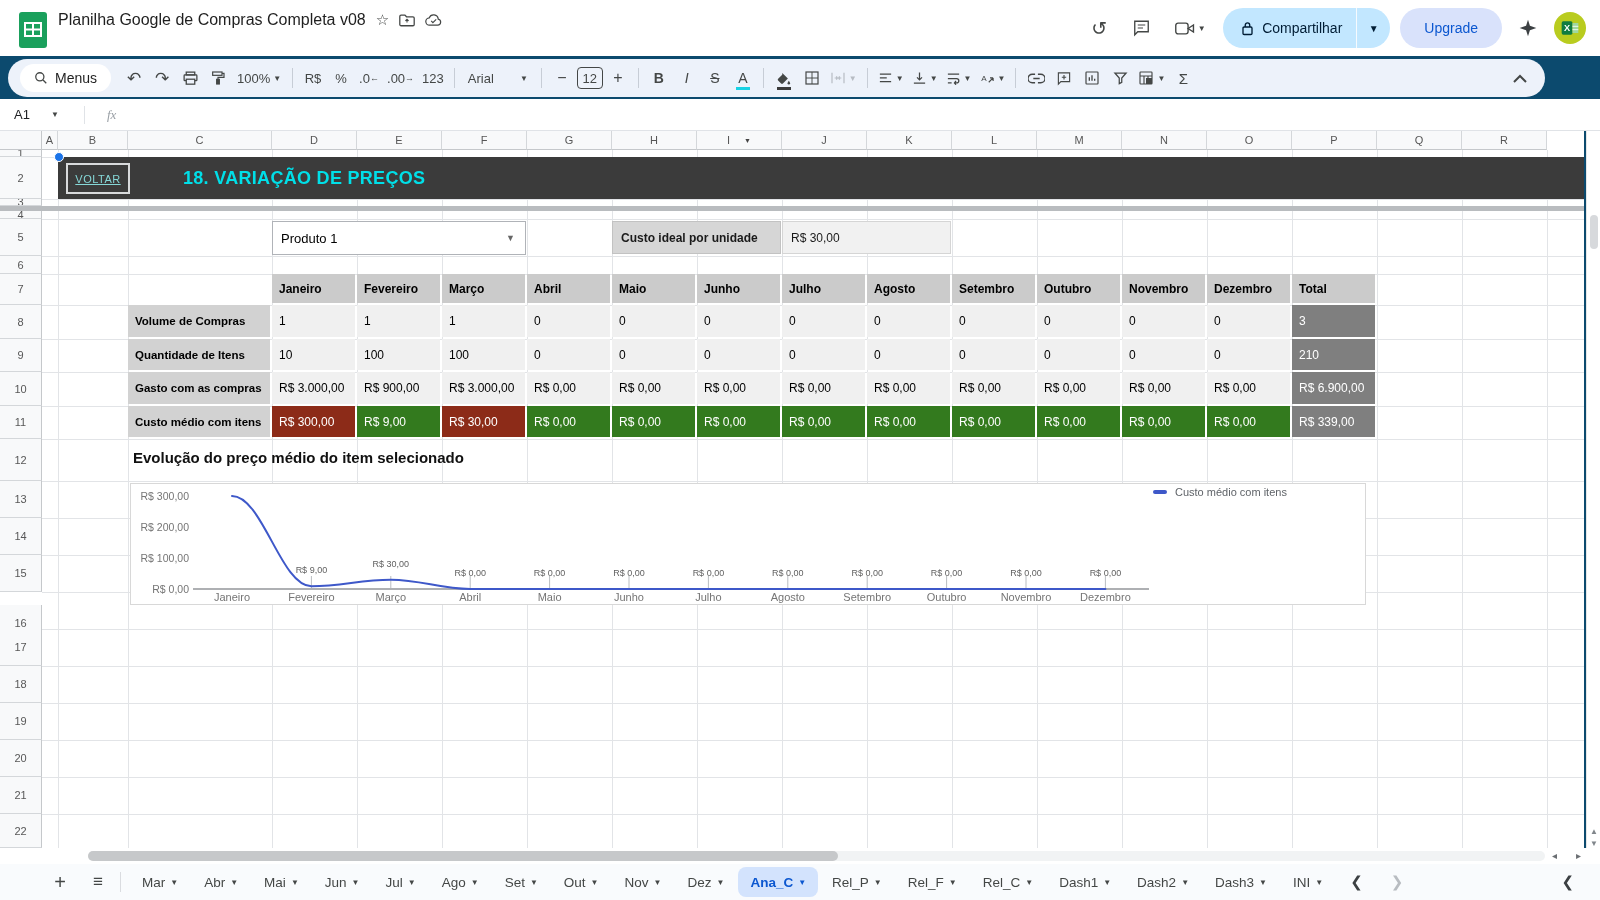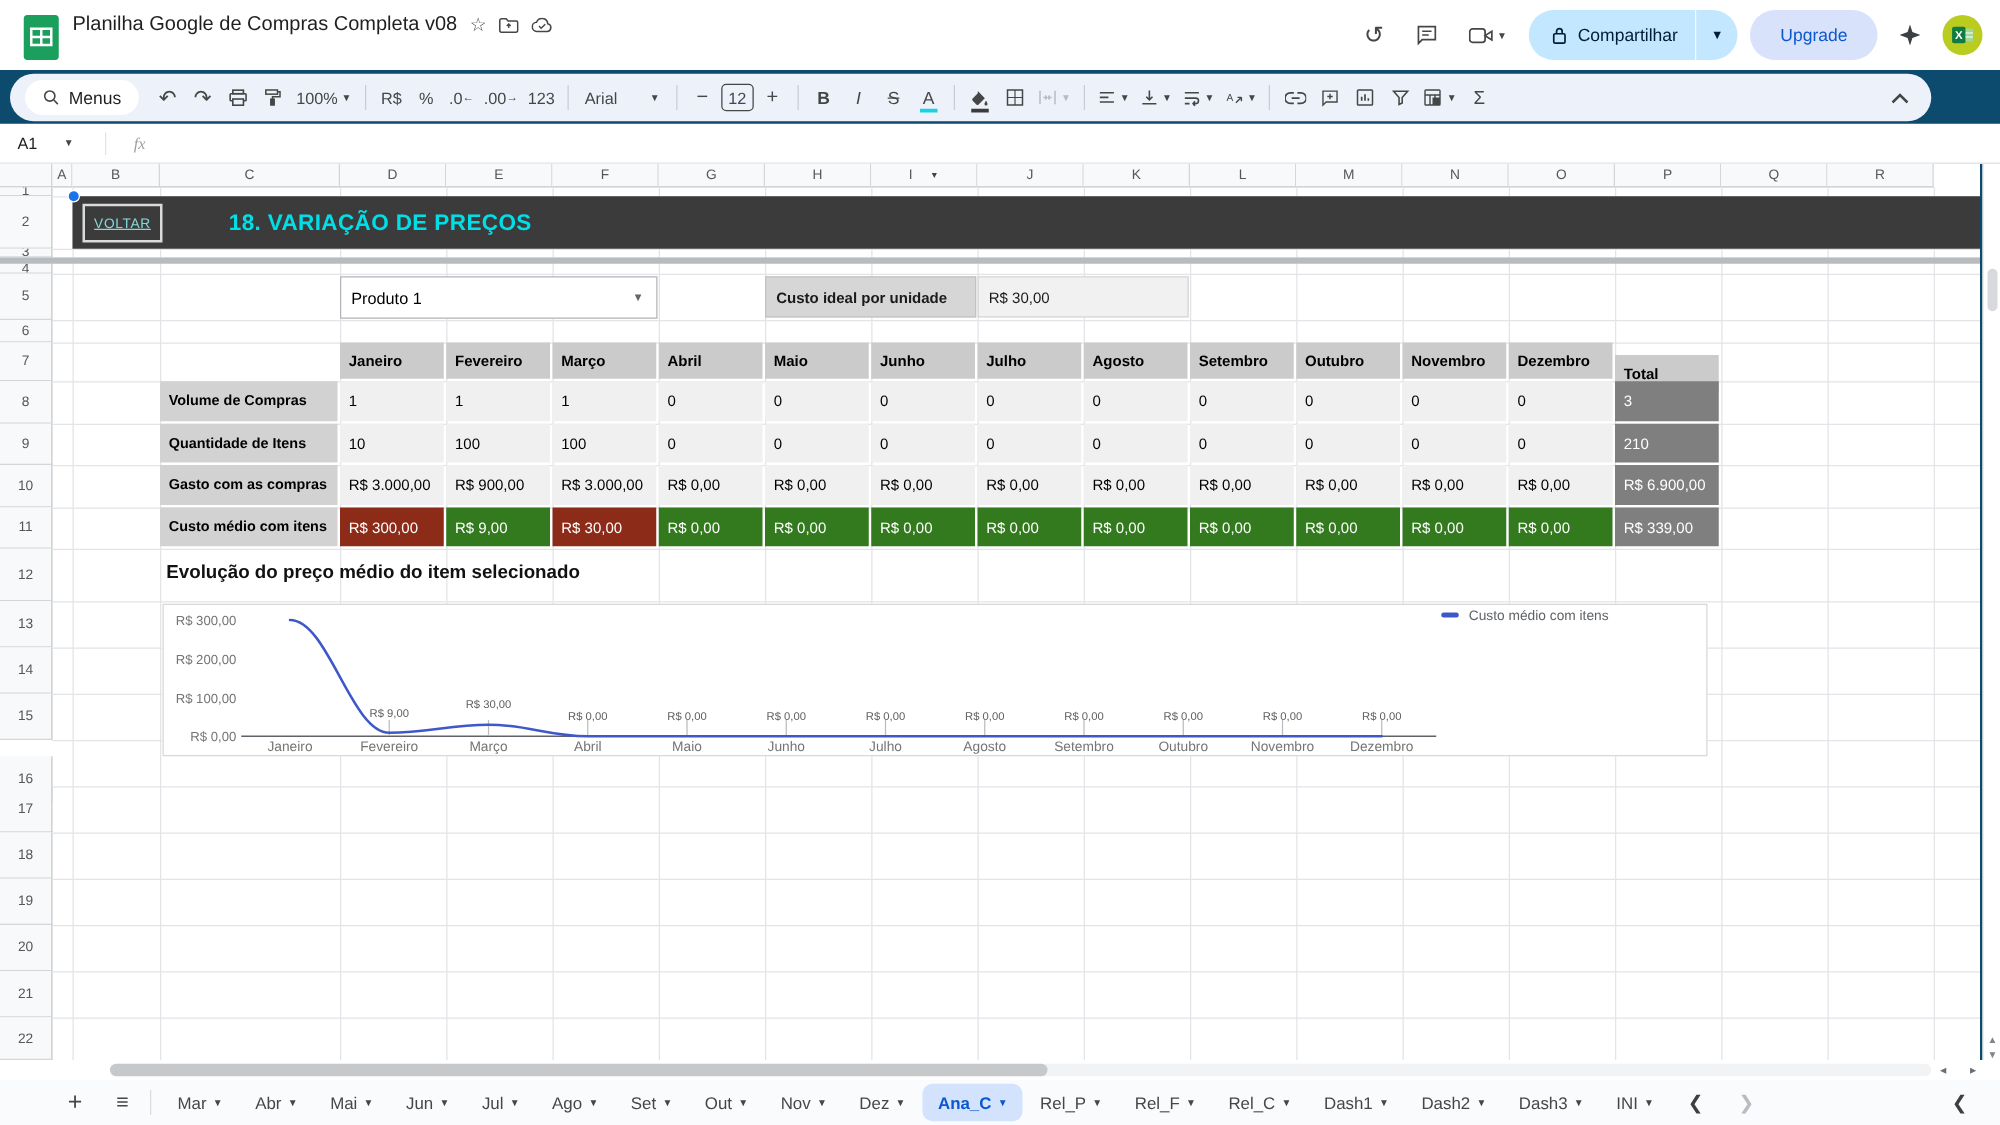--- a/index.html
+++ b/index.html
@@ -436,21 +436,21 @@
         <div class="tcell hdr" style="left: 442px; top: 143px; width: 83px; height: 29px;">Março</div>
         <div class="tcell hdr" style="left: 527px; top: 143px; width: 83px; height: 29px;">Abril</div>
         <div class="tcell hdr" style="left: 612px; top: 143px; width: 83px; height: 29px;">Maio</div>
         <div class="tcell hdr" style="left: 697px; top: 143px; width: 83px; height: 29px;">Junho</div>
         <div class="tcell hdr" style="left: 782px; top: 143px; width: 83px; height: 29px;">Julho</div>
         <div class="tcell hdr" style="left: 867px; top: 143px; width: 83px; height: 29px;">Agosto</div>
         <div class="tcell hdr" style="left: 952px; top: 143px; width: 83px; height: 29px;">Setembro</div>
         <div class="tcell hdr" style="left: 1037px; top: 143px; width: 83px; height: 29px;">Outubro</div>
         <div class="tcell hdr" style="left: 1122px; top: 143px; width: 83px; height: 29px;">Novembro</div>
         <div class="tcell hdr" style="left: 1207px; top: 143px; width: 83px; height: 29px;">Dezembro</div>
-        <div class="tcell hdr" style="left: 1292px; top: 153px; width: 83px; height: 29px;">Total</div>
+        <div class="tcell hdr" style="left: 1292px; top: 143px; width: 83px; height: 29px;">Total</div>
         <div class="tcell lbl" style="left: 128px; top: 174px; width: 142px; height: 32px;">Volume de Compras</div>
         <div class="tcell data" style="left: 272px; top: 174px; width: 83px; height: 32px;">1</div>
         <div class="tcell data" style="left: 357px; top: 174px; width: 83px; height: 32px;">1</div>
         <div class="tcell data" style="left: 442px; top: 174px; width: 83px; height: 32px;">1</div>
         <div class="tcell data" style="left: 527px; top: 174px; width: 83px; height: 32px;">0</div>
         <div class="tcell data" style="left: 612px; top: 174px; width: 83px; height: 32px;">0</div>
         <div class="tcell data" style="left: 697px; top: 174px; width: 83px; height: 32px;">0</div>
         <div class="tcell data" style="left: 782px; top: 174px; width: 83px; height: 32px;">0</div>
         <div class="tcell data" style="left: 867px; top: 174px; width: 83px; height: 32px;">0</div>
         <div class="tcell data" style="left: 952px; top: 174px; width: 83px; height: 32px;">0</div>

